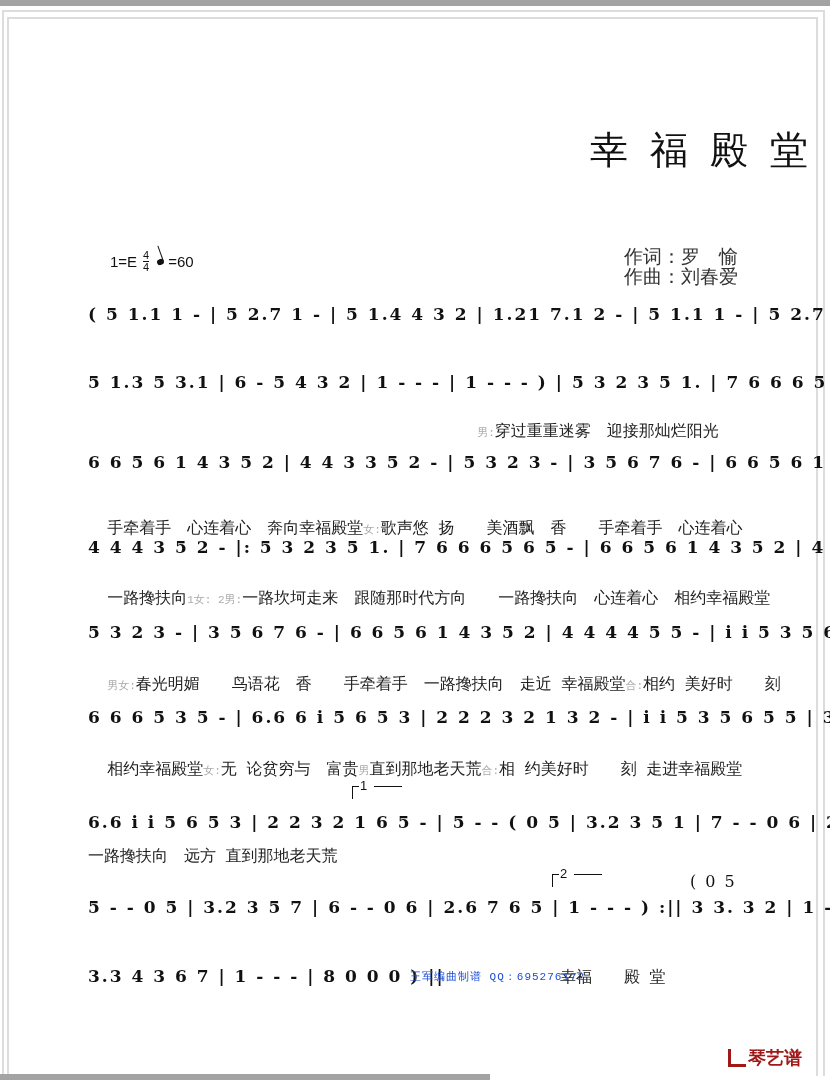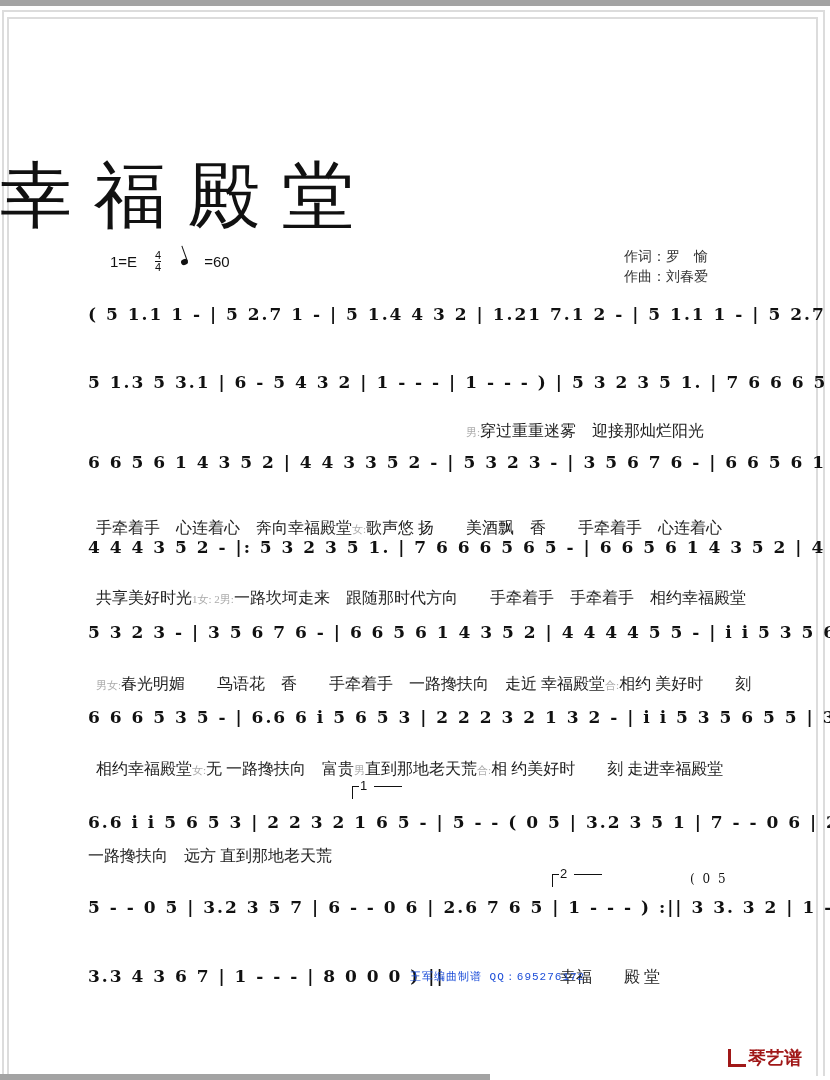--- a/index.html
+++ b/index.html
@@ -4,32 +4,32 @@
 <style>
   html, body { margin:0; padding:0; }
   body { width:830px; height:1080px; background:#ffffff; position:relative; overflow:hidden;
          font-family:"DejaVu Serif", serif; color:#111; }
   .topbar { position:absolute; left:0; top:0; width:830px; height:6px; background:#a3a3a3; }
   .frame-outer { position:absolute; left:2px; top:10px; width:823px; height:1066px;
                  border:2px solid #dcdcdc; border-bottom:none; box-sizing:border-box; }
   .frame-inner { position:absolute; left:7px; top:17px; width:811px; height:1059px;
                  border:2px solid #dcdcdc; border-bottom:none; box-sizing:border-box; }
   .bottom-bar { position:absolute; left:0; top:1074px; width:490px; height:6px; background:#a3a3a3; }
-  .title { position:absolute; left:0; width:830px; top:100px; text-align:left;
-           font-family:"DejaVu Serif", serif; font-size:72px; letter-spacing:22px; font-weight:normal; }
+  .title { position:absolute; left:0; width:830px; top:100px; text-align:right;
+           font-family:"DejaVu Serif", serif; font-size:38px; letter-spacing:22px; font-weight:normal; }
   .meta-left { position:absolute; left:110px; top:250px; font-family:"Liberation Sans", sans-serif; font-size:15px;
-               display:flex; align-items:center; gap:16px; }
+               display:flex; align-items:center; gap:4px; }
   .frac { display:inline-flex; flex-direction:column; font-size:11px; line-height:11px; text-align:center; margin:0 2px; }
   .frac span:first-child { border-bottom:1px solid #111; }
   .note-glyph { display:inline-block; width:7px; height:6px; background:#111; border-radius:50%; position:relative; margin-left:2px; transform:rotate(-20deg); }
   .note-glyph::after { content:""; position:absolute; right:0; bottom:3px; width:1px; height:16px; background:#111; }
-  .meta-right { position:absolute; left:624px; top:246px; font-size:14px; line-height:20px; color:#333; }
+  .meta-right { position:absolute; left:624px; top:246px; font-size:19px; line-height:20px; color:#333; }
   .staff { position:absolute; left:88px; right:96px; font-family:"DejaVu Serif", serif; font-weight:bold;
            font-size:17px; white-space:pre; letter-spacing:2px; }
-  .lyric { position:absolute; left:88px; font-family:Liberation Serif, serif; font-size:16px; white-space:pre; color:#222; }
+  .lyric { position:absolute; left:88px; font-family:Liberation Mono, monospace; font-size:16px; white-space:pre; color:#222; }
   .role { color:#aaa; font-size:11px; }
   .footer-credit { position:absolute; left:410px; top:969px; font-family:Liberation Mono, monospace; font-size:11px; color:#1d4ed8; letter-spacing:1px; }
   .logo { position:absolute; left:728px; top:1046px; display:flex; align-items:center; gap:2px;
           color:#a01818; font-family:Liberation Serif, serif; font-weight:bold; font-size:18px; }
   .logo-mark { width:18px; height:18px; border-left:3px solid #a01818; border-bottom:3px solid #a01818; box-sizing:border-box; position:relative; }
   .volta { position:absolute; font-family:"Liberation Sans", sans-serif; font-size:13px; font-weight:normal; }
   .volta::before { content:""; position:absolute; left:-8px; top:8px; width:6px; height:12px; border-left:1px solid #111; border-top:1px solid #111; }
   .volta::after { content:""; position:absolute; left:14px; top:8px; width:28px; height:1px; background:#111; }
 </style>
 </head>
@@ -63,39 +63,39 @@
   <span class="role">男:</span><span>穿过重重迷雾　迎接那灿烂阳光</span>
 </div>
 
 <div class="staff" style="top:452px">6 6 5 6 1 4 3 5 2 | 4 4 3 3 5 2 - | 5 3 2 3 - | 3 5 6 7 6 - | 6 6 5 6 1 4 3 5 2 |</div>
 <div class="lyric" style="top:500px">
   <span>手牵着手　心连着心　奔向幸福殿堂</span><span class="role">女:</span><span>歌声悠 扬　　美酒飘　香　　手牵着手　心连着心</span>
 </div>
 
 <div class="staff" style="top:537px">4 4 4 3 5 2 - |: 5 3 2 3 5 1. | 7 6 6 6 5 6 5 - | 6 6 5 6 1 4 3 5 2 | 4 4 3 3 5 2 - |</div>
 <div class="lyric" style="top:570px">
-  <span>共享美好时光</span><span class="role">1女: 2男:</span><span>一路坎坷走来　跟随那时代方向　　手牵着手　手牵着手　相约幸福殿堂</span>
+  <span>一路搀扶向</span><span class="role">1女: 2男:</span><span>一路坎坷走来　跟随那时代方向　　一路搀扶向　心连着心　相约幸福殿堂</span>
 </div>
 
 <div class="staff" style="top:622px">5 3 2 3 - | 3 5 6 7 6 - | 6 6 5 6 1 4 3 5 2 | 4 4 4 4 5 5 - | i i 5 3 5 6 5 5 |</div>
 <div class="lyric" style="top:656px">
   <span class="role">男女:</span><span>春光明媚　　鸟语花　香　　手牵着手　一路搀扶向　走近 幸福殿堂</span><span class="role">合:</span><span>相约 美好时　　刻</span>
 </div>
 
 <div class="staff" style="top:707px">6 6 6 5 3 5 - | 6.6 6 i 5 6 5 3 | 2 2 2 3 2 1 3 2 - | i i 5 3 5 6 5 5 | 3 5 5 6 3 5 - |</div>
 <div class="lyric" style="top:741px">
-  <span>相约幸福殿堂</span><span class="role">女:</span><span>无 一路搀扶向　富贵</span><span class="role">男</span><span>直到那地老天荒</span><span class="role">合:</span><span>相 约美好时　　刻 走进幸福殿堂</span>
+  <span>相约幸福殿堂</span><span class="role">女:</span><span>无 论贫穷与　富贵</span><span class="role">男</span><span>直到那地老天荒</span><span class="role">合:</span><span>相 约美好时　　刻 走进幸福殿堂</span>
 </div>
 
 <div class="volta" style="left:360px; top:778px">1</div>
 <div class="staff" style="top:812px">6.6 i i 5 6 5 3 | 2 2 3 2 1 6 5 - | 5 - - ( 0 5 | 3.2 3 5 1 | 7 - - 0 6 | 2.6 7 6 3 |</div>
 <div class="lyric" style="top:846px">一路搀扶向　远方 直到那地老天荒</div>
 
 <div class="volta" style="left:560px; top:866px">2</div>
-<div class="staff" style="top:872px; left:690px; font-weight:normal; font-size:12px">( 0 5</div>
+<div class="staff" style="top:872px; left:690px; font-weight:normal; font-size:16px">( 0 5</div>
 <div class="staff" style="top:897px">5 - - 0 5 | 3.2 3 5 7 | 6 - - 0 6 | 2.6 7 6 5 | 1 - - - ) :|| 3 3. 3 2 | 1 - - - |</div>
 <div class="lyric" style="top:967px; left:560px">幸福　　殿 堂</div>
 
 <div class="staff" style="top:966px; right:auto">3.3 4 3 6 7 | 1 - - - | 8 0 0 0 ) ||</div>
 
 <div class="footer-credit">王军编曲制谱  QQ：695276172</div>
 
 <div class="bottom-bar"></div>
 <div class="logo">
   <span class="logo-mark"></span>

